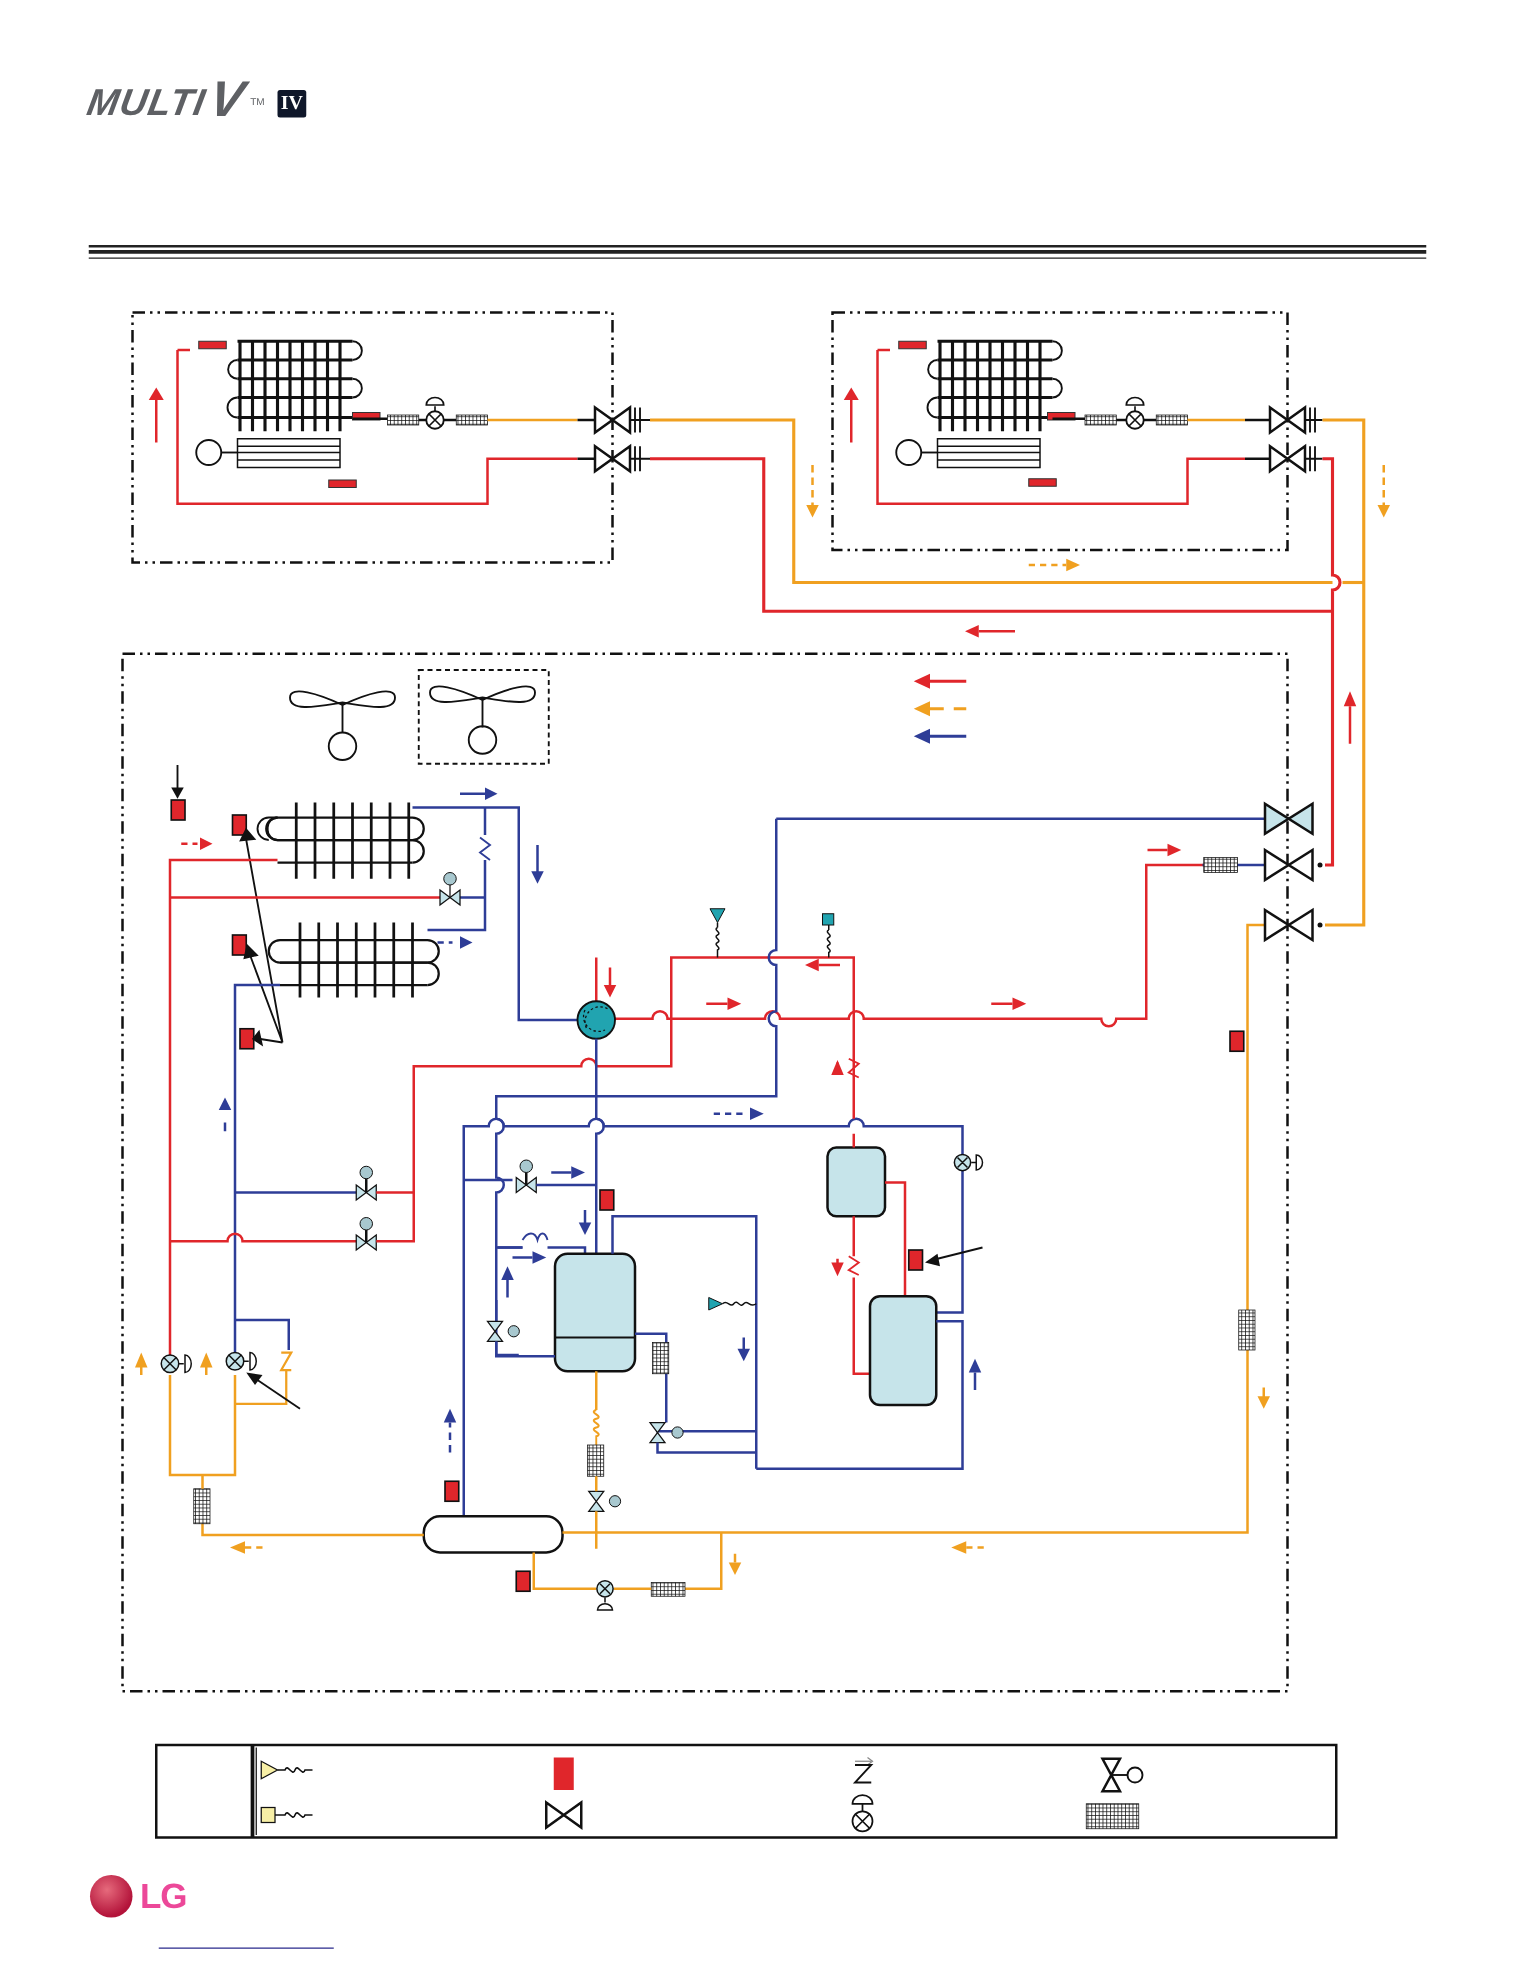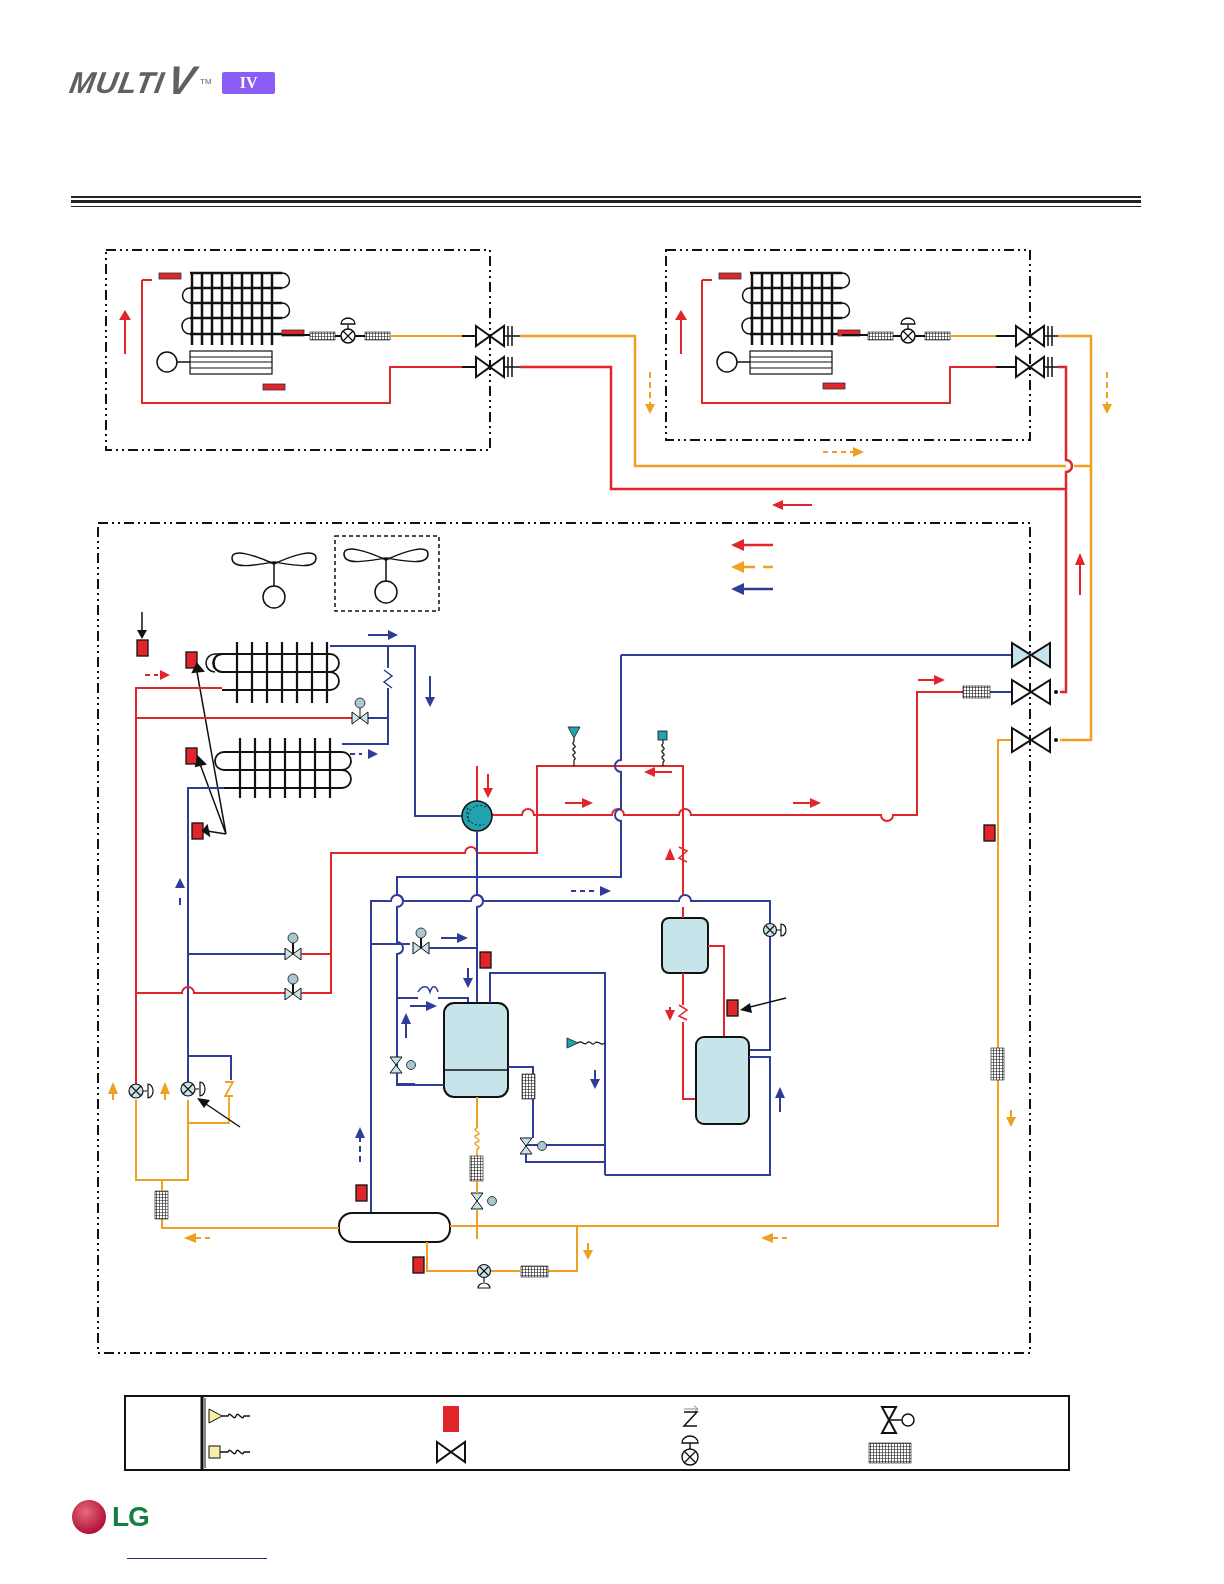--- a/index.html
+++ b/index.html
@@ -1,25 +1,25 @@
 <!DOCTYPE html>
 <html><head>
 <meta charset="utf-8">
 <style>
   html,body{margin:0;padding:0;background:#fff;}
   body{width:1224px;height:1584px;position:relative;overflow:hidden;font-family:"Liberation Sans",sans-serif;}
   .logo-multiv{position:absolute;left:70px;top:62px;height:36px;display:flex;align-items:flex-end;gap:4px;}
   .logo-multiv .word{font-family:"Liberation Sans",sans-serif;font-weight:bold;font-style:italic;font-size:30px;color:#5e6064;letter-spacing:1px;transform:skewX(-10deg);line-height:30px;}
   .logo-multiv .v{font-size:40px;line-height:36px;}
   .logo-multiv .tm{font-size:8px;color:#5e6064;margin-bottom:12px;}
-  .logo-multiv .gen{display:inline-block;background:#8b5cf6;color:#fff;font-family:"Liberation Serif",serif;font-size:16px;font-weight:bold;padding:0 18px;border-radius:2px;margin-left:6px;margin-bottom:4px;line-height:22px;}
+  .logo-multiv .gen{display:inline-block;background:#0f172a;color:#fff;font-family:"Liberation Serif",serif;font-size:16px;font-weight:bold;padding:0 3px;border-radius:2px;margin-left:6px;margin-bottom:4px;line-height:22px;}
   .rule{position:absolute;left:71px;width:1070px;background:#222;}
   .lg-logo{position:absolute;left:72px;top:1500px;display:flex;align-items:center;gap:6px;}
   .lg-circle{width:34px;height:34px;border-radius:50%;background:radial-gradient(circle at 40% 35%,#e66a7c,#b3133a 70%);position:relative;}
-  .lg-text{font-family:"Liberation Sans",sans-serif;font-weight:bold;font-size:28px;color:#15803d;letter-spacing:-1px;}
+  .lg-text{font-family:"Liberation Sans",sans-serif;font-weight:bold;font-size:28px;color:#ec4899;letter-spacing:-1px;}
   .footer-link{position:absolute;left:127px;top:1558px;width:140px;height:1px;background:#2a2a8c;}
   svg.diagram{position:absolute;left:0;top:0;}
 </style>
 </head>
 <body>
 
 <div class="logo-multiv">
   <span class="word">MULTI</span>
   <span class="word v">V</span>
   <span class="tm">TM</span>

